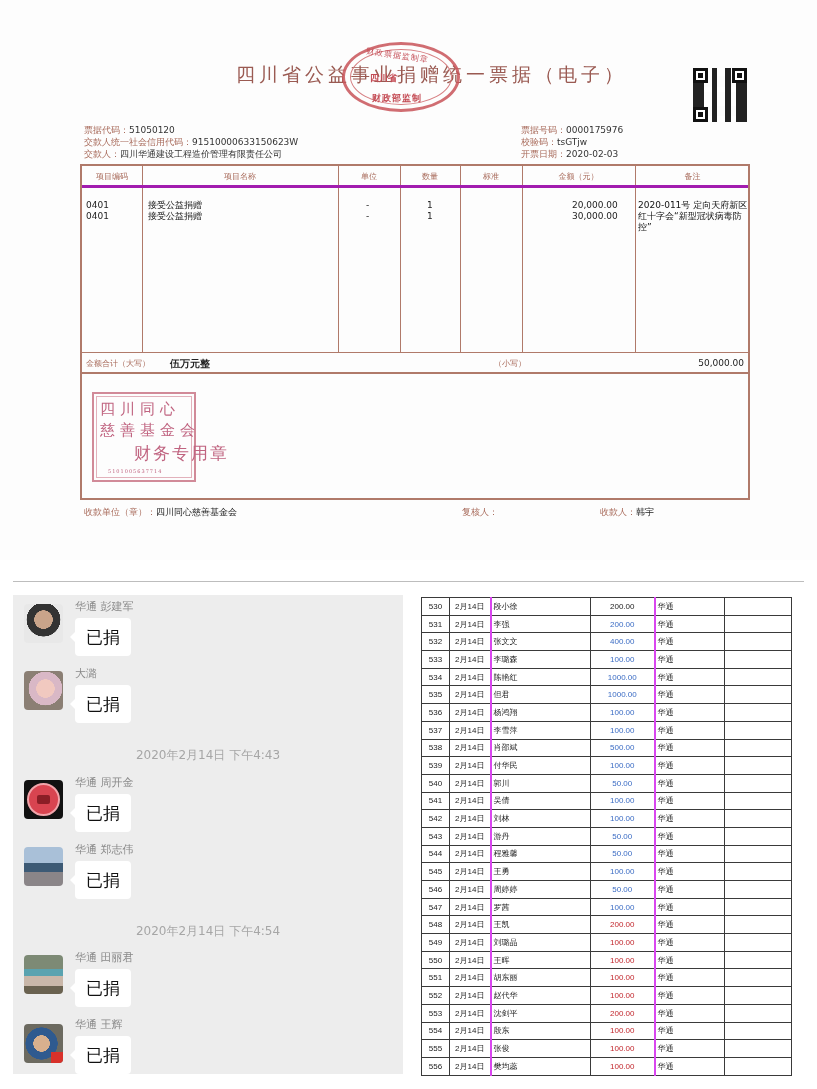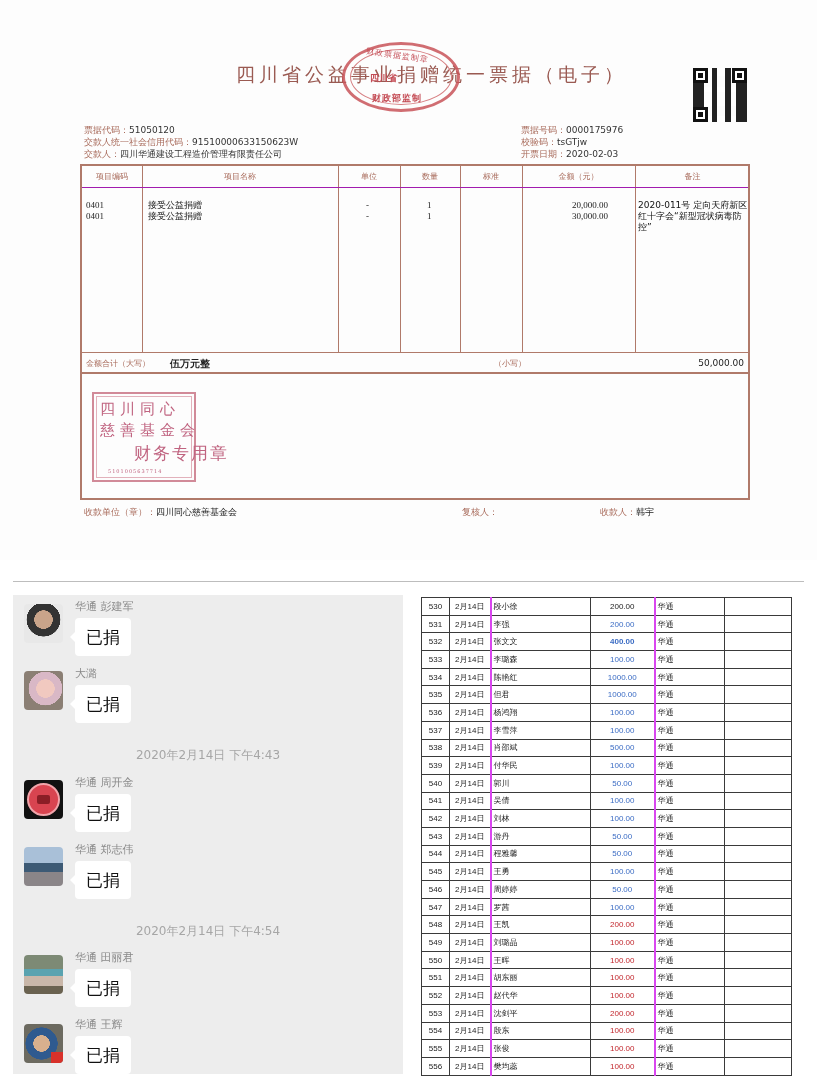--- a/index.html
+++ b/index.html
@@ -21,24 +21,24 @@
   .qr .corner { position: absolute; width: 15px; height: 15px; border: 3px solid #111; background: #fff; }
   .qr .corner::after { content:""; position:absolute; left:2px; top:2px; width:5px; height:5px; background:#111; }
   .qr .c1 { left: 0; top: 0; } .qr .c2 { right: 0; top: 0; } .qr .c3 { left: 0; bottom: 0; }
 
   .meta { position: absolute; font-size: 9px; color: #333; white-space: nowrap; line-height: 12px; }
   .meta .lbl { color: #a86a5a; font-family: "DejaVu Serif", serif; }
   .meta-left { left: 84px; top: 124px; }
   .meta-right { left: 521px; top: 124px; }
 
   .r-table { position: absolute; left: 80px; top: 164px; width: 670px; height: 336px; border: 2px solid #b07a6a; }
-  .r-head { position: absolute; left: 0; top: 0; width: 100%; height: 22px; border-bottom: 1px solid #a21caf; }
+  .r-head { position: absolute; left: 0; top: 0; width: 100%; height: 22px; border-bottom: 3px solid #a21caf; }
   .col-line { position: absolute; top: 0; width: 1px; background: #b07a6a; }
   .r-head span { position: absolute; top: 5px; font-size: 8px; color: #a86a5a; text-align: center; font-family: "DejaVu Serif", serif; }
-  .r-cell { position: absolute; font-size: 9px; color: #222; white-space: nowrap; line-height: 11px; font-family: Liberation Serif, serif; }
+  .r-cell { position: absolute; font-size: 9px; color: #222; white-space: nowrap; line-height: 11px; }
   .r-remark { position: absolute; left: 556px; top: 34px; width: 112px; font-size: 9px; line-height: 11px; color: #111; }
   .r-total { position: absolute; left: 0; top: 186px; width: 100%; height: 22px; border-top: 1px solid #b07a6a; border-bottom: 2px solid #b07a6a; }
   .r-total .lbl { position: absolute; left: 4px; top: 5px; font-size: 8px; color: #a86a5a; font-family: "DejaVu Serif", serif; text-align: center; }
   .r-total .big { position: absolute; left: 88px; top: 4px; font-size: 10px; color: #222; font-weight: bold; }
   .r-total .small-lbl { position: absolute; left: 412px; top: 5px; font-size: 8px; color: #a86a5a; }
   .r-total .amt { position: absolute; right: 4px; top: 5px; font-size: 9px; color: #222; }
 
   .stamp { position: absolute; left: 10px; top: 226px; width: 104px; height: 90px; border: 2px solid #d18a98; outline: 1px solid #e2b1bb; outline-offset: -5px; color: #c06480; font-family: "DejaVu Serif", serif; }
   .stamp .l1, .stamp .l2 { position: absolute; left: 6px; font-size: 15px; letter-spacing: 5px; white-space: nowrap; }
   .stamp .l1 { top: 6px; } .stamp .l2 { top: 27px; }
@@ -226,21 +226,21 @@
         <td class="c-date">2月14日</td>
         <td class="c-left">李强</td>
         <td class="c-amt" style="color: rgb(59, 108, 196);">200.00</td>
         <td class="c-left">华通</td>
         <td></td>
       </tr>
       <tr>
         <td class="c-no">532</td>
         <td class="c-date">2月14日</td>
         <td class="c-left">张文文</td>
-        <td class="c-amt" style="color: rgb(59, 108, 196); font-weight: bold;">400.00</td>
+        <td class="c-amt" style="color: rgb(59, 108, 196);">400.00</td>
         <td class="c-left">华通</td>
         <td></td>
       </tr>
       <tr>
         <td class="c-no">533</td>
         <td class="c-date">2月14日</td>
         <td class="c-left">李璐森</td>
         <td class="c-amt" style="color: rgb(59, 108, 196);">100.00</td>
         <td class="c-left">华通</td>
         <td></td>

